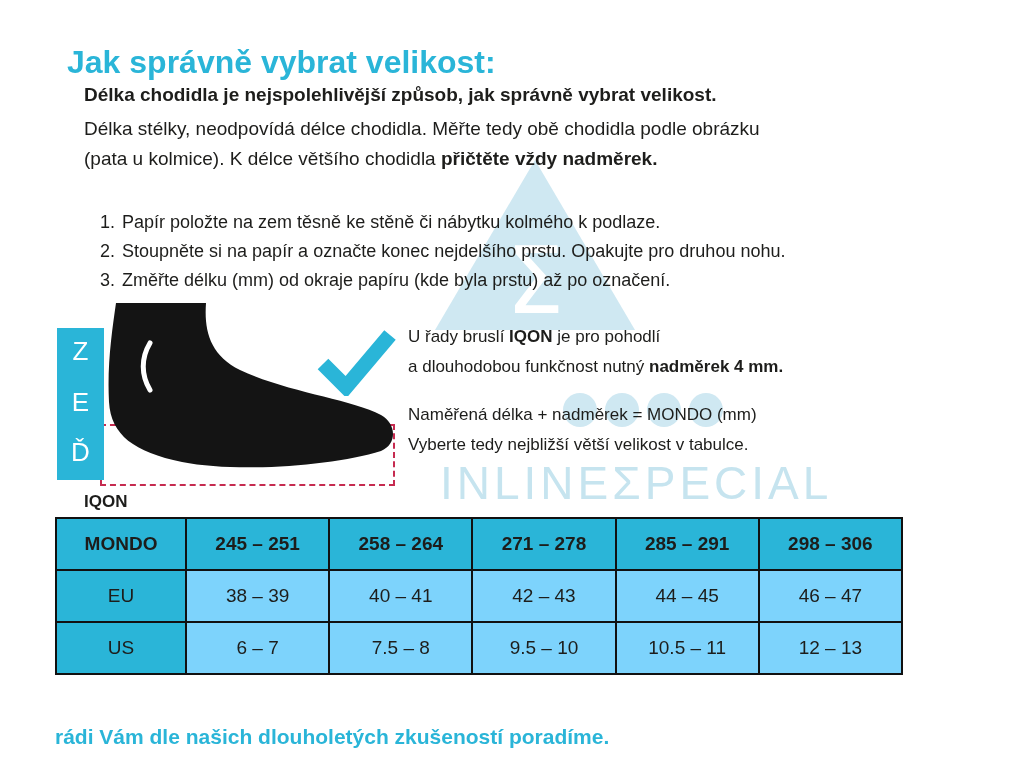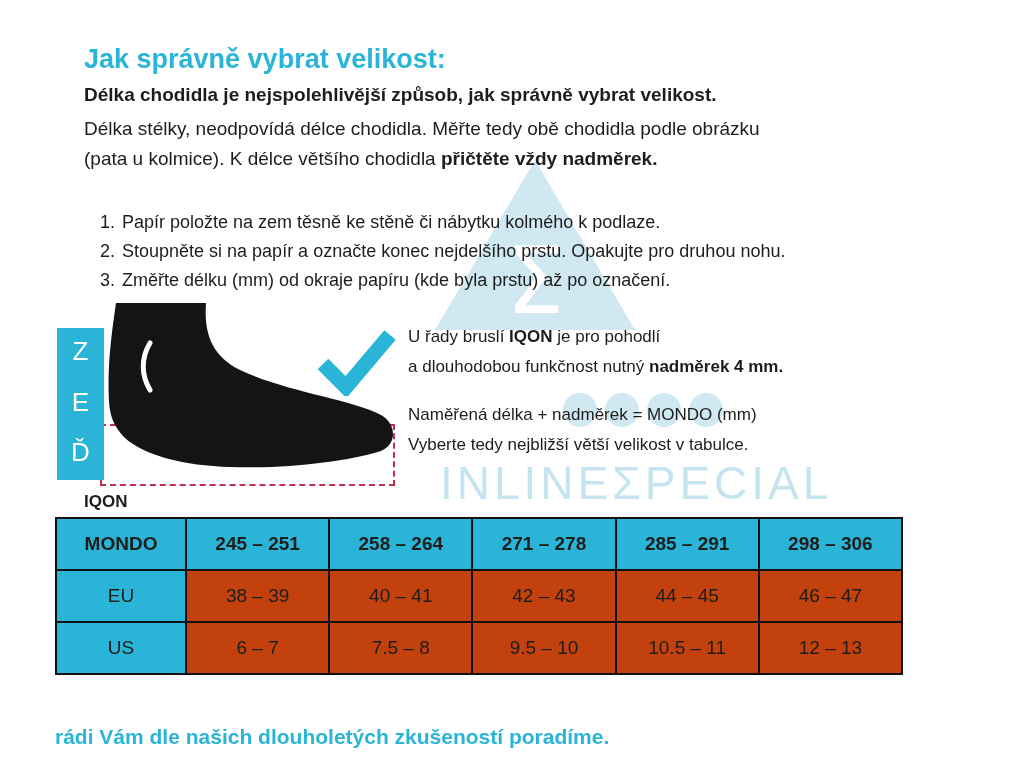--- a/index.html
+++ b/index.html
@@ -20,21 +20,21 @@
 
   
   .wm-svg{left:430px;top:148px;z-index:0;}
   .wm-text{
     left:440px;top:456px;z-index:0;
     font-size:46px;letter-spacing:4px;font-weight:400;
     color:var(--wm);white-space:nowrap;
   }
 
   
-  .title{left:84px;top:44px;font-size:27px;font-weight:bold;color:var(--accent);z-index:2;}
+  .title{left:67px;top:44px;font-size:32px;font-weight:bold;color:var(--accent);z-index:2;}
   .lead{left:84px;top:84px;font-size:19px;font-weight:bold;z-index:2;}
   .para{left:84px;top:114px;font-size:19px;line-height:30px;z-index:2;}
   .steps{left:100px;top:198px;font-size:18px;line-height:29px;z-index:2;margin-top:10px;}
   .step .num{display:inline-block;width:22px;}
 
   
   .wall{
     left:57px;top:328px;width:47px;height:152px;background:var(--accent);z-index:4;
     display:flex;flex-direction:column;align-items:center;justify-content:space-between;
     padding:8px 0 12px 0;color:#fff;font-size:26px;
@@ -50,21 +50,21 @@
   .note{left:408px;top:322px;font-size:17px;line-height:30px;z-index:2;}
   .note .mondo{margin-top:18px;}
 
   
   .size-table{
     position:absolute;left:55px;top:517px;width:848px;z-index:3;
     border-collapse:collapse;table-layout:fixed;background:#fff;
   }
   .size-table td{
     border:2px solid #111;text-align:center;vertical-align:middle;
-    font-size:19px;height:52px;background:#c2410c;
+    font-size:19px;height:52px;background:#7dd3fc;
   }
   .size-table col.c0{width:130px;}
   .size-table tr.head td{background:var(--accent);font-weight:bold;}
   .size-table td.label{background:var(--accent);}
 
   .footer{
     left:55px;top:686px;font-size:21px;font-weight:bold;
     color:var(--accent);line-height:34px;z-index:2;
   }
 </style>

